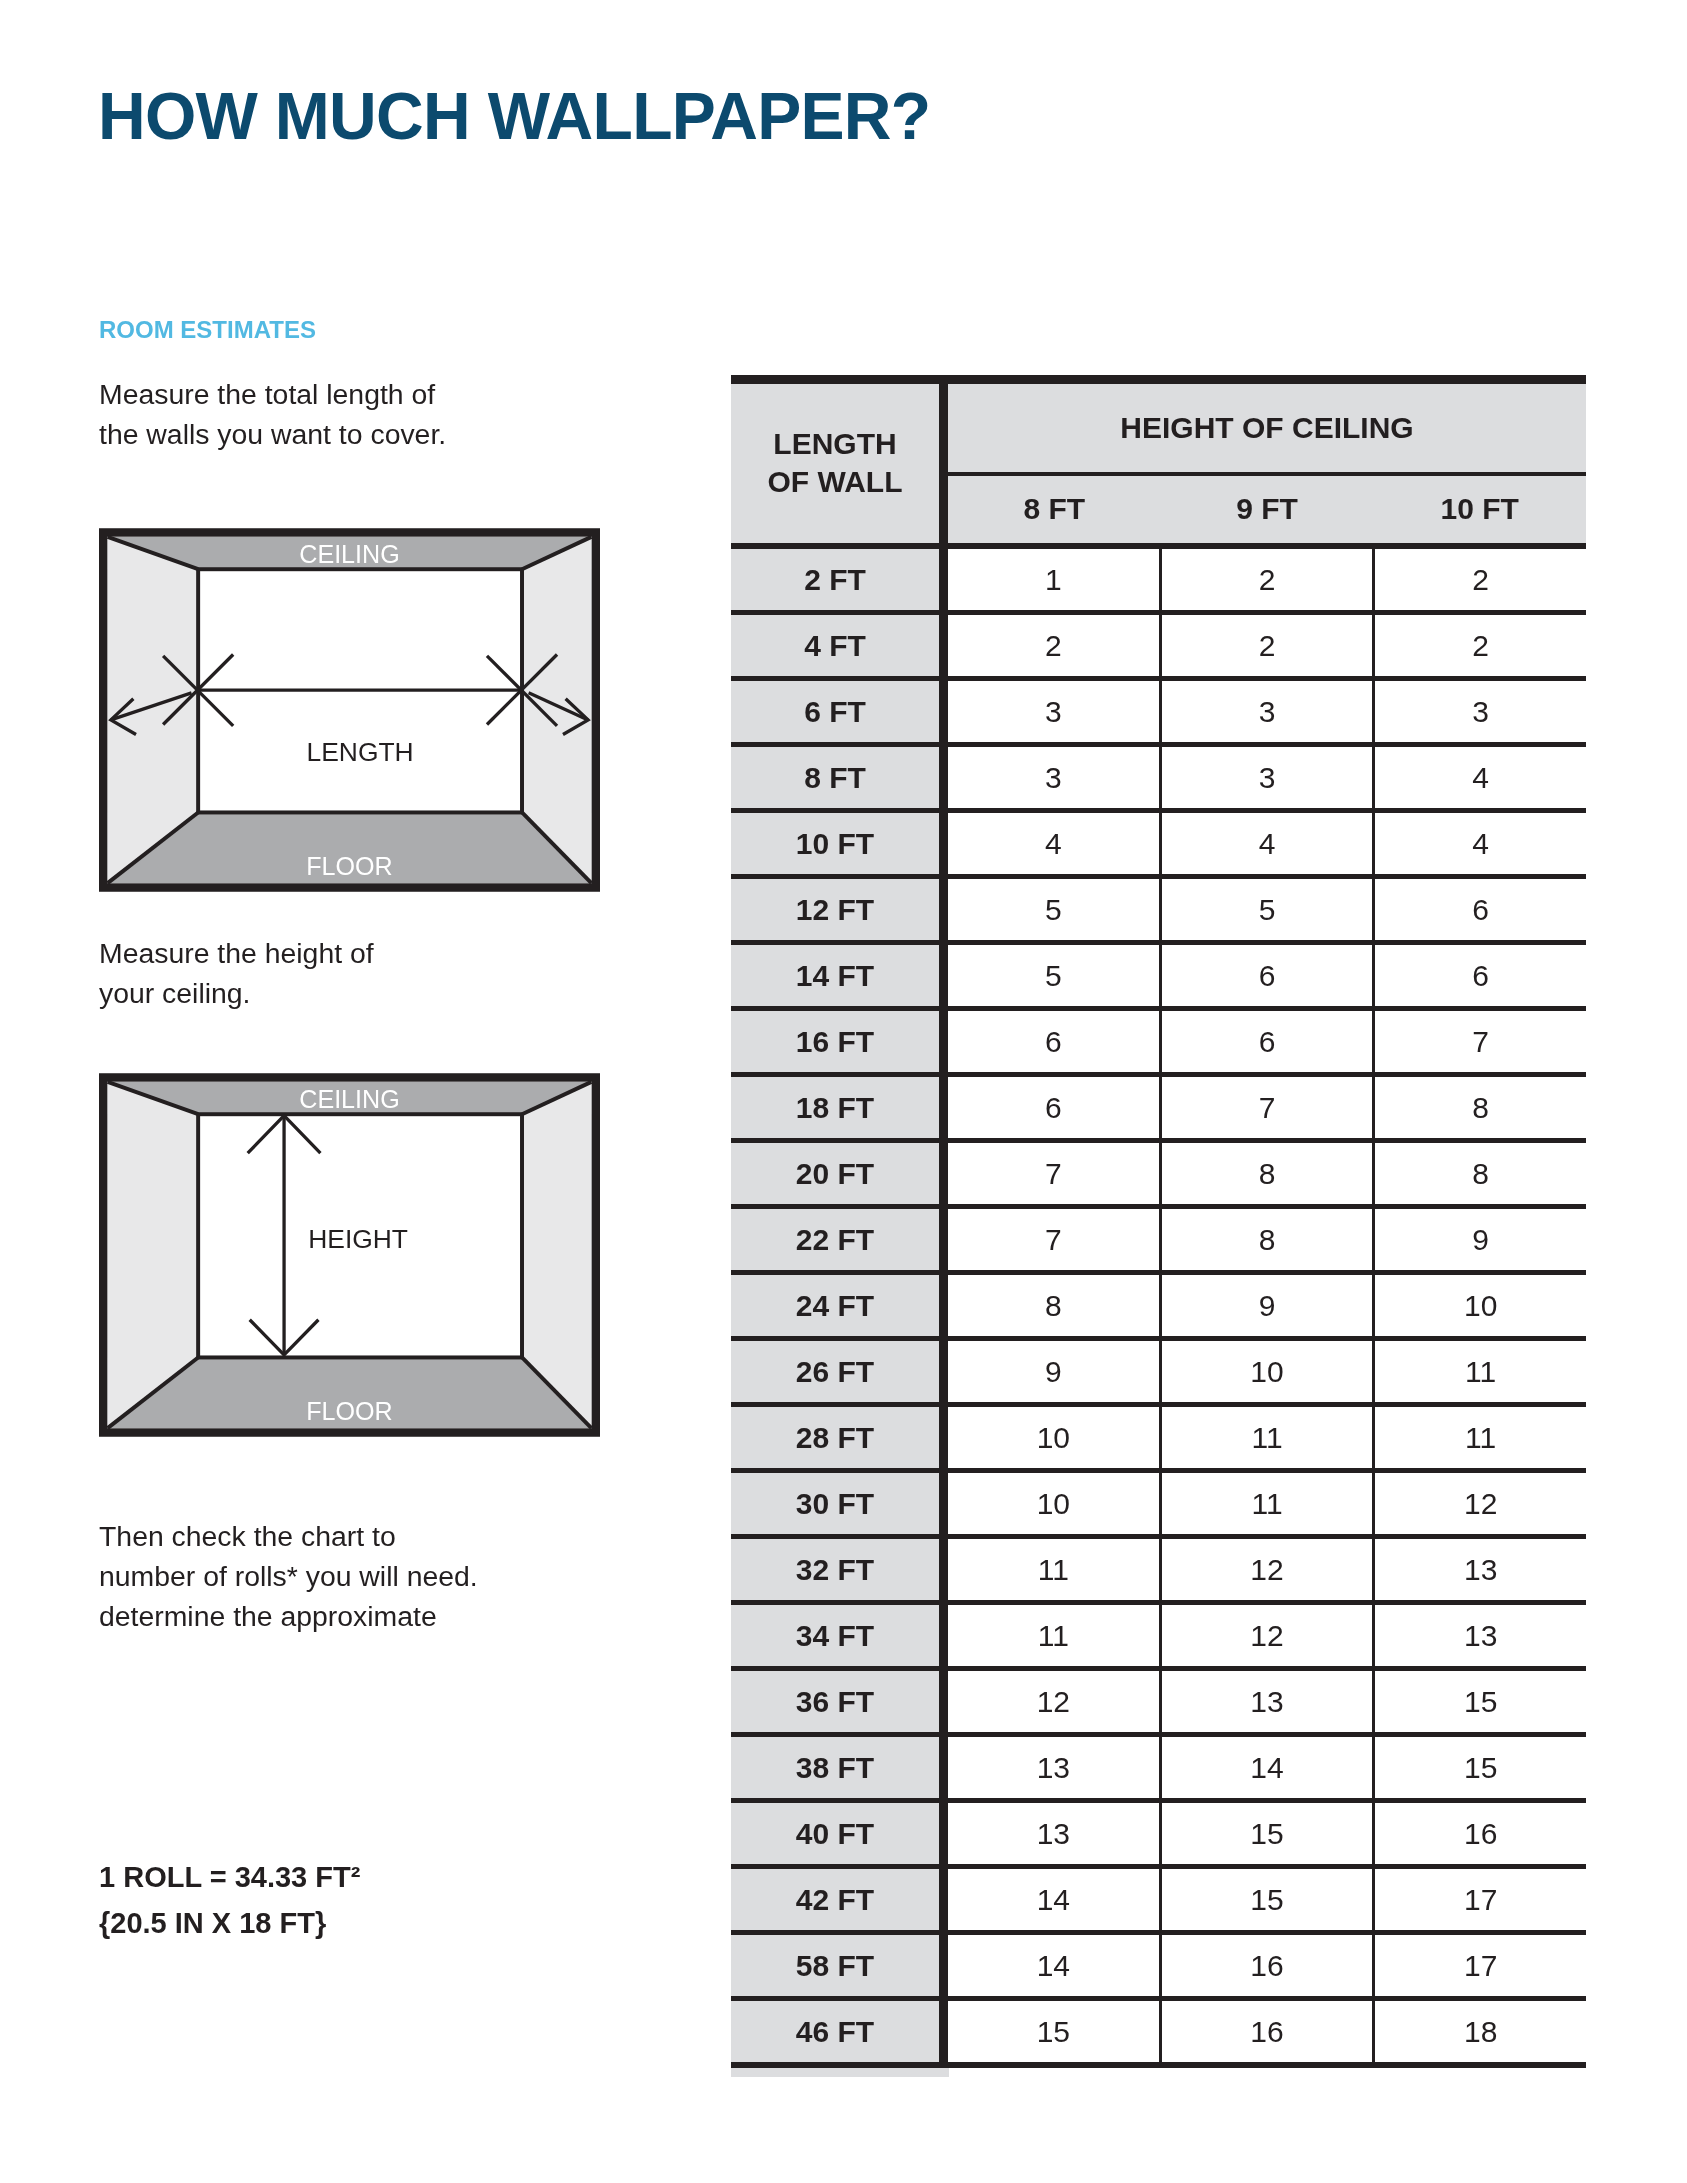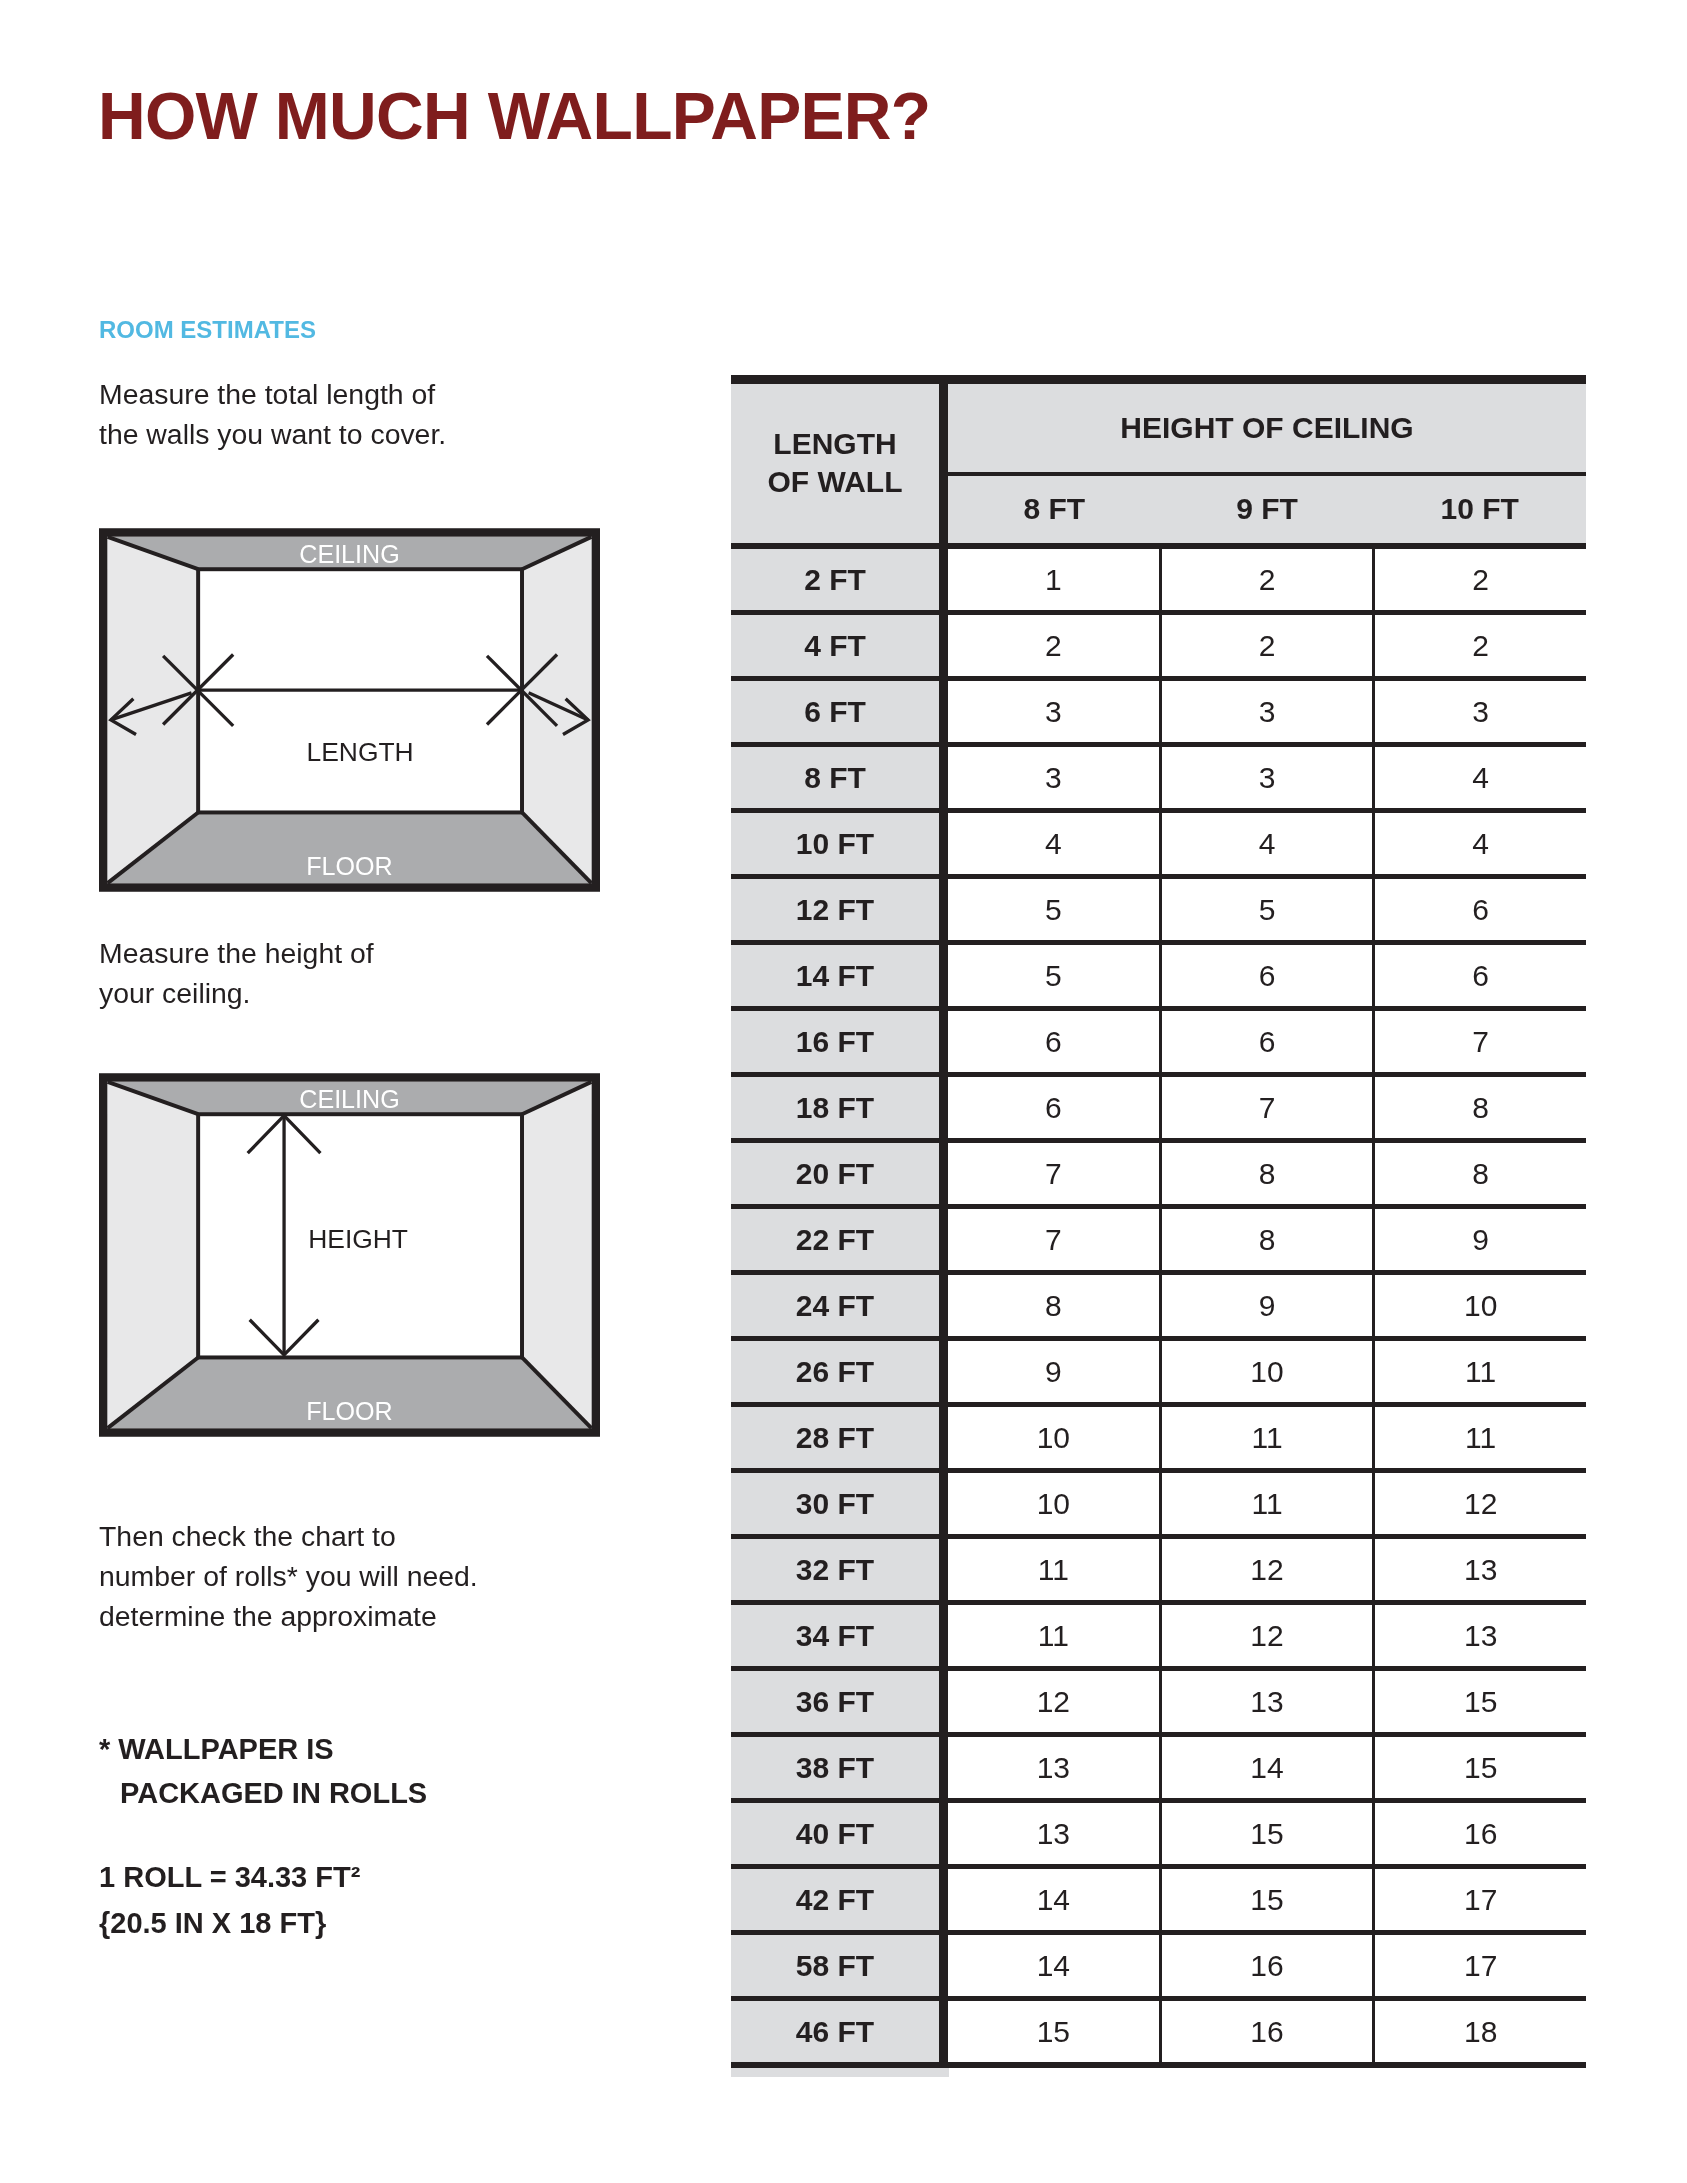--- a/index.html
+++ b/index.html
@@ -2,21 +2,21 @@
 <html style="font-size:10.6px"><head>
 <meta charset="utf-8">
 <style>
   html,body{margin:0;padding:0;background:#ffffff;}
   .page{
     position:relative;width:1687px;height:2183px;background:#ffffff;
     font-family:"Liberation Sans", sans-serif;color:#231F20;overflow:hidden;
   }
   .page-title{
     position:absolute;left:98px;top:78px;
-    font-size:66px;font-weight:bold;color:#7f1d1d;letter-spacing:-0.7px;white-space:nowrap;
+    font-size:66px;font-weight:bold;color:#0c4a6e;letter-spacing:-0.7px;white-space:nowrap;
   }
   .section-head{font-size:24px;font-weight:bold;color:#52B9E2;white-space:nowrap;}
   .head-left{position:absolute;left:99px;top:316px;}
   .head-right{position:absolute;left:731px;top:316px;width:855px;text-align:center;}
   .para{position:absolute;left:99px;font-size:28.4px;line-height:40px;color:#231F20;}
   .para-1{top:374px;}
   .para-2{top:933px;}
   .para-3{top:1516px;}
   .footnote{position:absolute;left:99px;top:1727px;font-size:29px;font-weight:bold;line-height:44px;}
   .footnote .indent{padding-left:21px;}
@@ -120,24 +120,20 @@
     </g>
     <text x="392" y="264" fill="#231F20" font-size="40" text-anchor="middle">HEIGHT</text>
   </svg>
 
   <div class="para para-3">
     <div>Then check the chart to</div>
     <div>number of rolls* you will need.</div>
     <div>determine the approximate</div>
   </div>
 
-  <div class="footnote">
-    <div>* WALLPAPER IS</div>
-    <div class="indent">PACKAGED IN ROLLS</div>
-  </div>
 
   <div class="rollspec">
     <div>1 ROLL = 34.33 FT²</div>
     <div>{20.5 IN X 18 FT}</div>
   </div>
 
   <div class="rolls-table">
     <div class="topbar"></div>
     <div class="thead">
       <div class="th-left">

